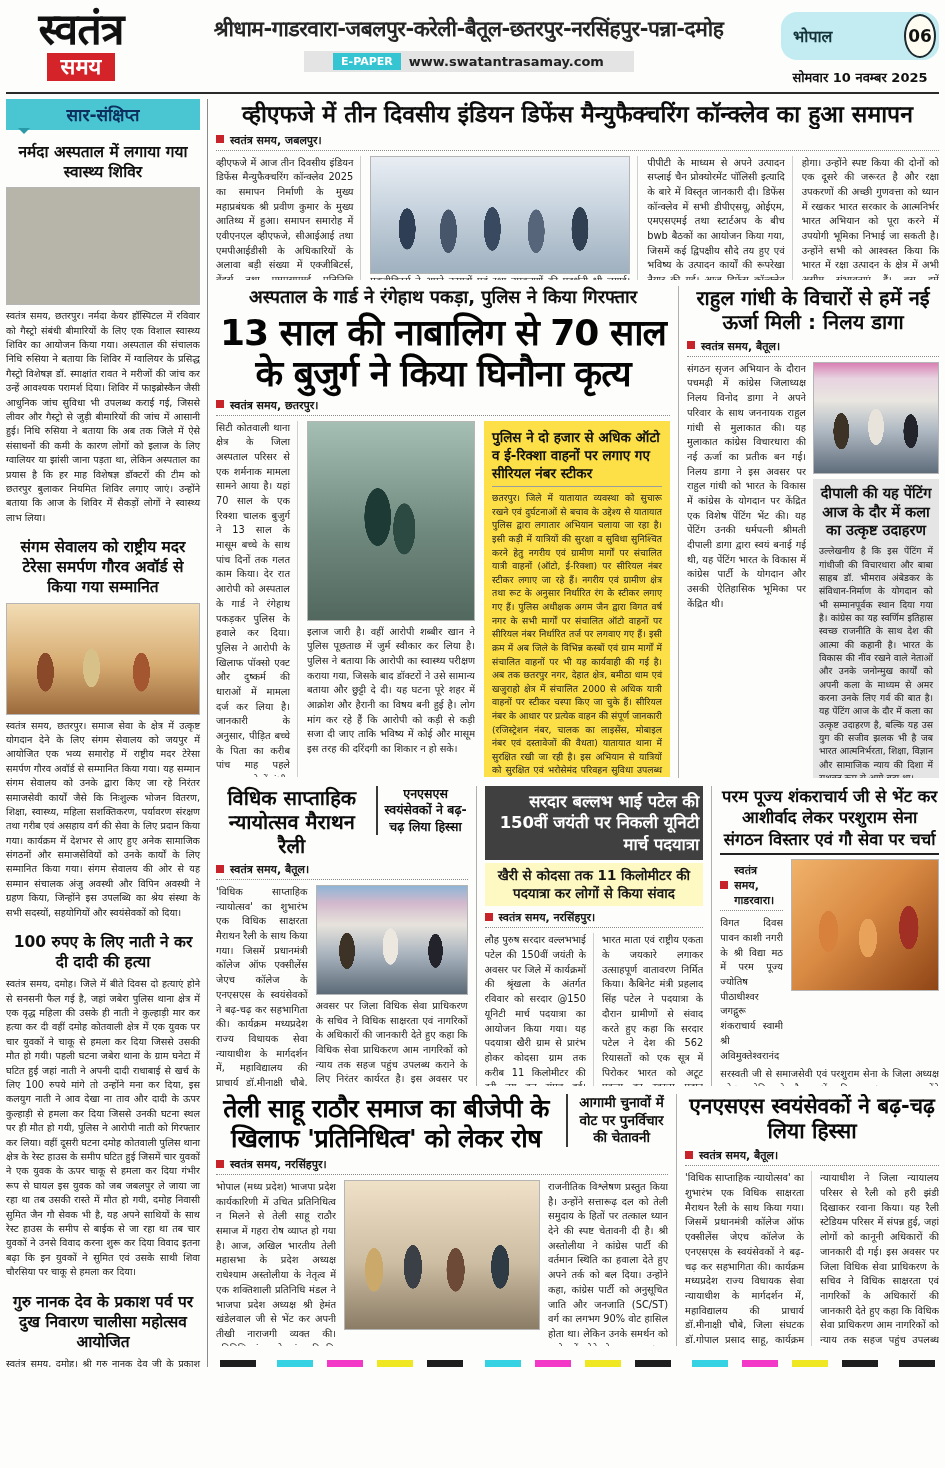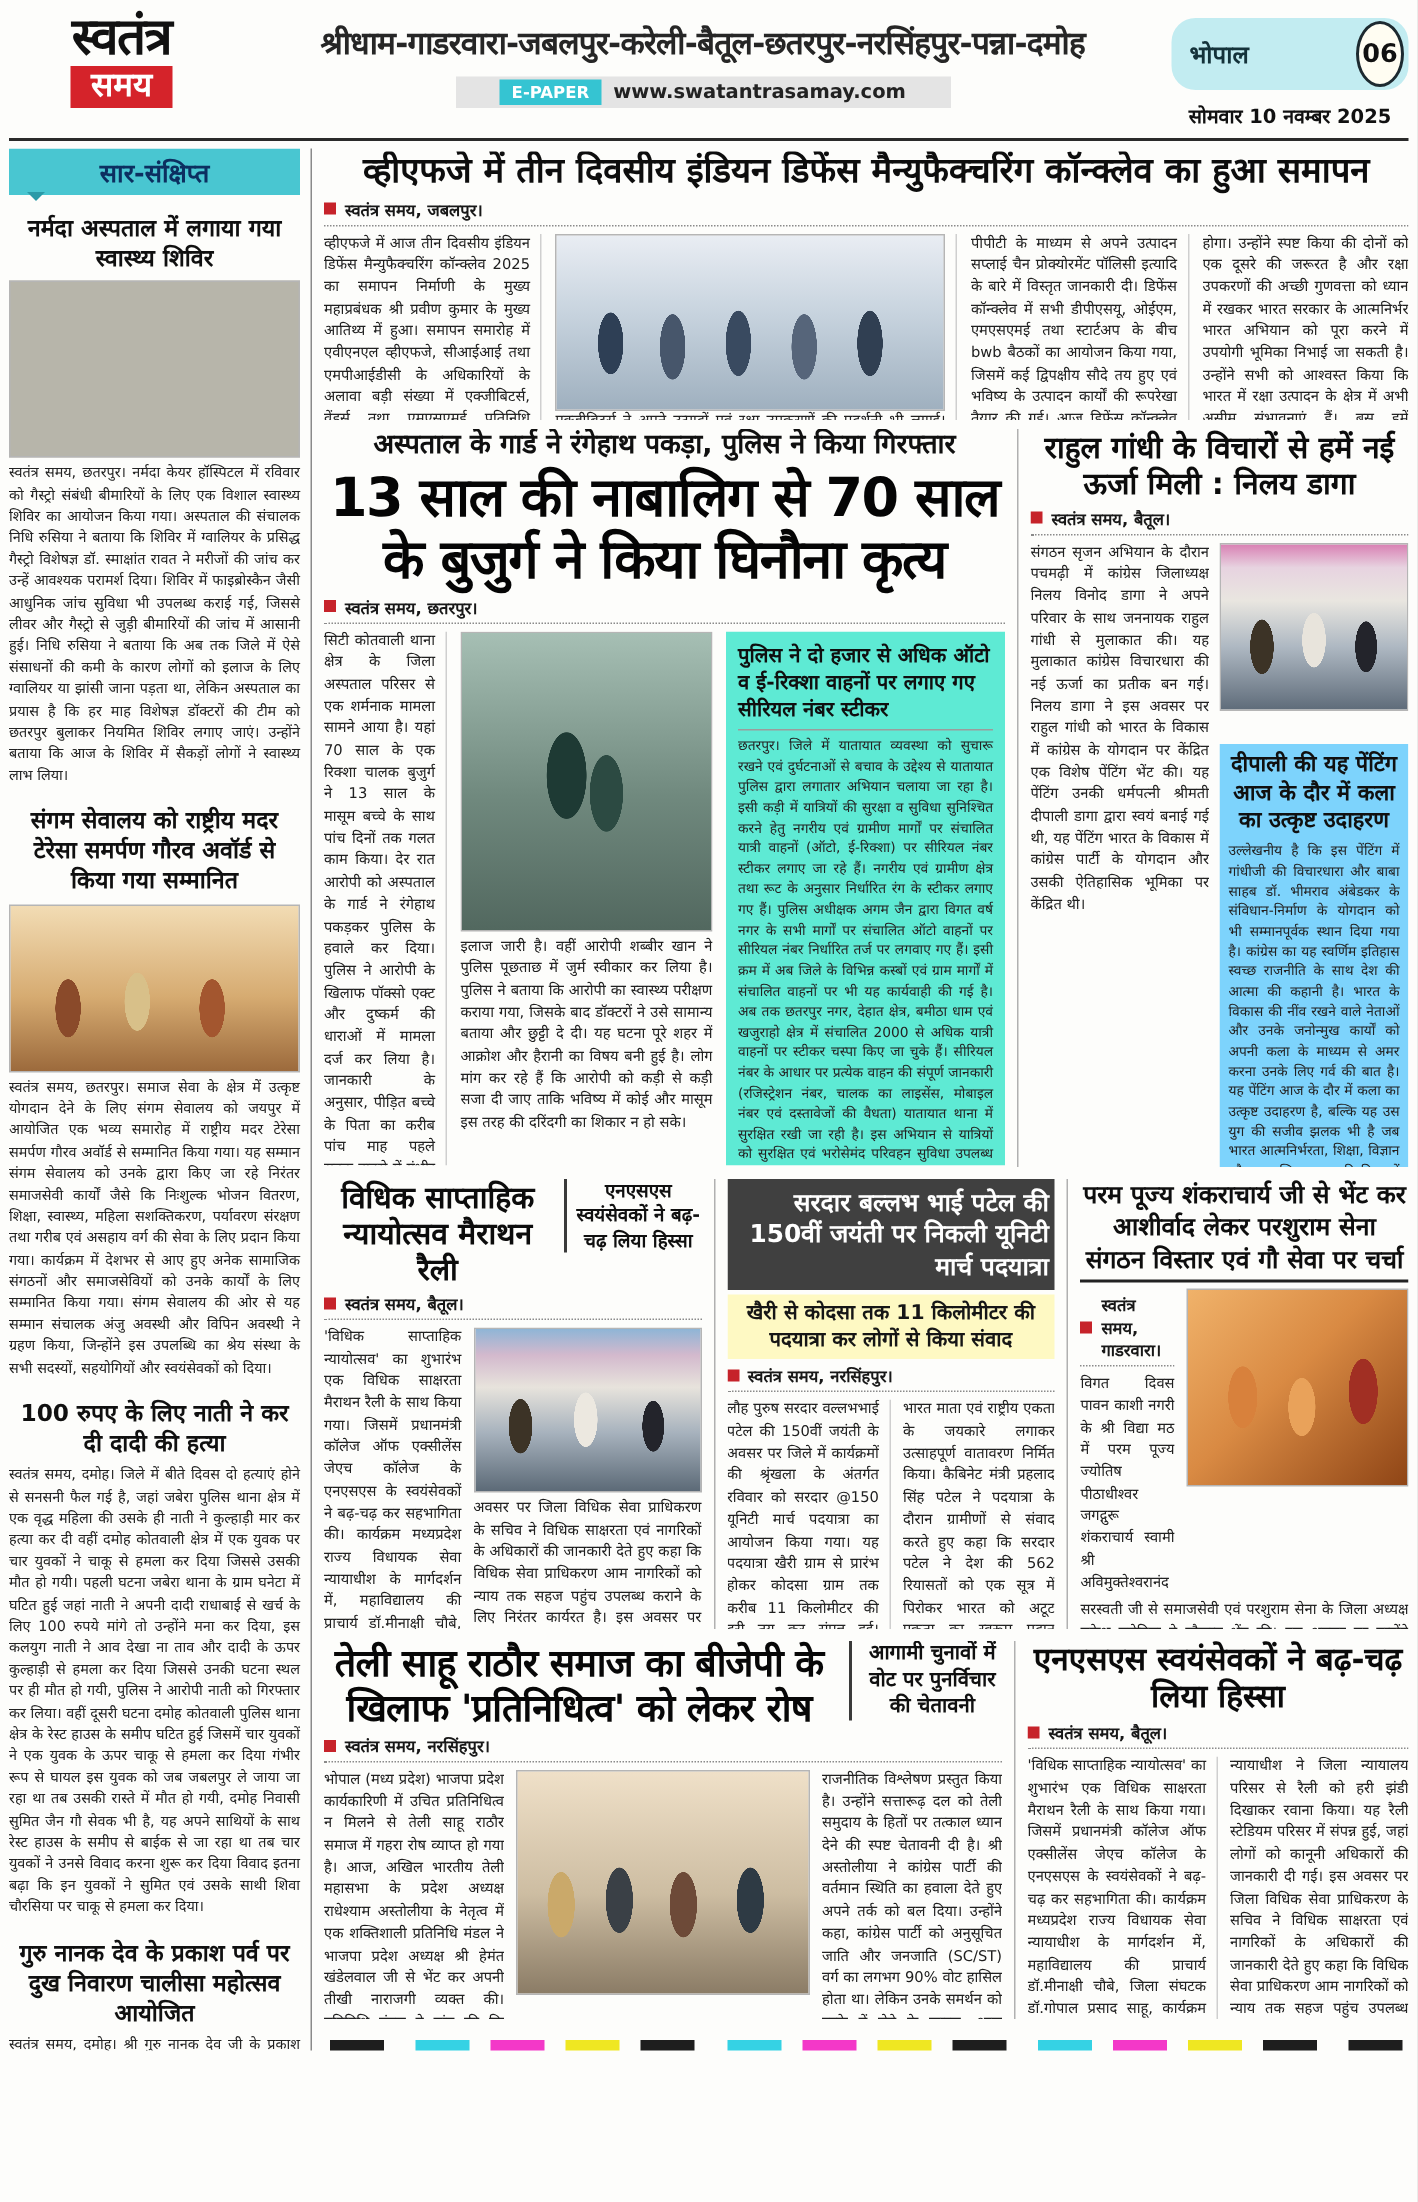--- a/index.html
+++ b/index.html
@@ -4,21 +4,21 @@
 <style>
   html,body{margin:0;padding:0;background:#dcdcdc;}
   .page{width:945px;height:1468px;background:#fdfdfb;margin:0 auto;position:relative;
         font-family:"DejaVu Sans","Liberation Sans",sans-serif;color:#1c1c1c;overflow:hidden;
         box-sizing:border-box;padding:6px 6px 0 6px;}
   *{box-sizing:border-box;}
 
   
   .masthead{display:flex;align-items:flex-start;gap:10px;height:84px;}
   .logo{width:150px;text-align:center;padding-top:2px;}
-  .logo-top{font-size:34px;font-weight:800;color:#111;line-height:1.0;letter-spacing:-1px;}
+  .logo-top{font-size:43px;font-weight:800;color:#111;line-height:1.0;letter-spacing:-1px;}
   .logo-bottom{display:inline-block;background:#d5232a;color:#fff;font-weight:800;font-size:22px;
                padding:1px 14px;margin-top:2px;line-height:1.2;}
   .mast-center{flex:1;min-width:0;text-align:center;}
   .cities{font-size:21px;font-weight:800;color:#262626;white-space:nowrap;overflow:hidden;
           letter-spacing:-0.5px;margin-top:8px;}
   .epaper-row{margin-top:9px;display:flex;justify-content:center;}
   .epaper-bar{background:#e4e4e4;display:flex;align-items:center;gap:8px;padding:2px 10px;min-width:330px;justify-content:center;}
   .epaper-chip{background:#35c4d2;color:#fff;font-weight:800;font-size:11px;padding:2px 8px;}
   .website{font-weight:700;font-size:13px;color:#222;}
   .mast-right{width:158px;text-align:center;}
@@ -70,35 +70,35 @@
   .story-assault{flex:1.82;min-width:0;border-right:1px solid #b0b0b0;padding-right:8px;overflow:hidden;}
   .kicker{font-size:18px;font-weight:800;text-align:center;color:#101010;line-height:1.25;}
   .headline-xxl{font-size:36px;font-weight:800;text-align:center;color:#050505;line-height:1.14;letter-spacing:-1px;margin-top:3px;}
   .assault-body{display:flex;gap:9px;margin-top:2px;height:356px;overflow:hidden;}
   .assault-c1{flex:1;overflow:hidden;border-right:1px solid #cfcfcf;padding-right:7px;}
   .assault-mid{width:168px;flex:0 0 auto;overflow:hidden;}
   .ph-cctv{height:200px;background:
      radial-gradient(ellipse 24px 52px at 42% 48%, #1e3a34 0 55%, transparent 56%),
      radial-gradient(ellipse 20px 46px at 58% 54%, #2c4a42 0 55%, transparent 56%),
      linear-gradient(180deg,#a6bfb4 0%,#70897e 55%,#52685f 100%);margin-bottom:4px;}
-  .sticker-box{width:186px;flex:0 0 auto;background:#5eead4;padding:7px 8px;overflow:hidden;}
+  .sticker-box{width:186px;flex:0 0 auto;background:#fde047;padding:7px 8px;overflow:hidden;}
   .sticker-head{font-weight:800;font-size:13.5px;line-height:1.35;color:#0f0f0f;border-bottom:1px solid #9c9c9c;padding-bottom:4px;margin-bottom:4px;}
   .sticker-body{font-size:9.2px;line-height:1.48;text-align:justify;color:#232323;}
 
   .story-rahul{width:252px;flex:0 0 auto;overflow:hidden;}
   .headline-lg{font-size:20px;font-weight:800;text-align:center;color:#0c0c0c;line-height:1.22;}
   .rahul-row{display:flex;gap:7px;margin-top:2px;}
   .rahul-left{flex:1;min-width:0;overflow:hidden;}
   .rahul-right{width:126px;flex:0 0 auto;overflow:hidden;}
   .ph-congress{height:112px;background:
      radial-gradient(ellipse 13px 30px at 22% 62%, #3c3326 0 60%, transparent 61%),
      radial-gradient(ellipse 13px 30px at 50% 58%, #e8e4dc 0 60%, transparent 61%),
      radial-gradient(ellipse 12px 28px at 78% 62%, #23242b 0 60%, transparent 61%),
      linear-gradient(180deg,#d981b4 0%,#e7d3e0 14%,#e9e6e0 34%,#aeb8c2 62%,#5f6c7a 100%);}
-  .green-panel{background:#7dd3fc;padding:5px 6px;margin-top:22px;}
+  .green-panel{background:#e5e5e5;padding:5px 6px;margin-top:5px;}
   .green-title{font-weight:800;font-size:14.5px;line-height:1.3;text-align:center;color:#101010;margin-bottom:4px;}
   .green-body{font-size:9.2px;line-height:1.45;text-align:justify;color:#222;}
 
   
   .band3{display:flex;gap:8px;margin-top:8px;height:300px;}
   .story-rally{flex:1.15;min-width:0;border-right:1px solid #b0b0b0;padding-right:8px;overflow:hidden;}
   .rally-head-row{display:flex;gap:8px;align-items:flex-start;}
   .rally-head{flex:1;font-size:20px;font-weight:800;line-height:1.2;color:#0c0c0c;text-align:center;}
   .sidehead{width:92px;flex:0 0 auto;font-weight:800;font-size:12.5px;line-height:1.3;color:#101010;
             border-left:2px solid #3a3a3a;padding-left:6px;text-align:center;}

